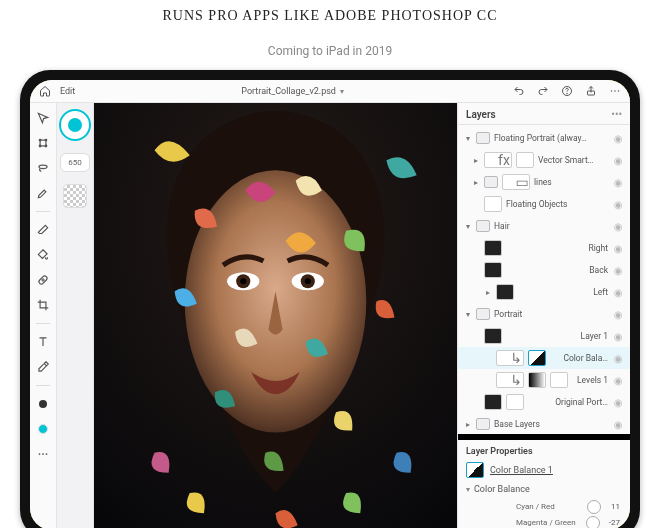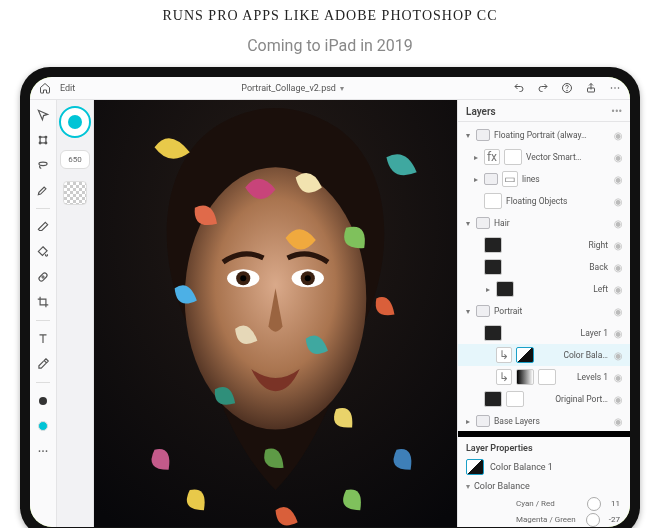--- a/index.html
+++ b/index.html
@@ -14,23 +14,23 @@
   .headline {
     font-family: "Comic Sans MS", "Bradley Hand", cursive;
     font-size: 14px;
     letter-spacing: 1px;
     text-align: center;
     margin-top: 8px;
     color: #222;
   }
   .subtitle {
     text-align: center;
-    font-size: 16px;
+    font-size: 12px;
     color: #888;
-    margin-top: 12px;
+    margin-top: 20px;
   }
   .device {
     margin: 12px auto 0 auto;
     width: 620px;
     height: 470px;
     background: #111;
     border-radius: 30px;
     padding: 10px;
     box-sizing: border-box;
     box-shadow: 0 2px 6px rgba(0,0,0,0.3);
@@ -188,22 +188,23 @@
     color: #777;
   }
   .layer-icon {
     width: 14px; height: 14px;
     border: 1px solid #ccc;
     border-radius: 2px;
     background: #fff;
     display: inline-flex;
     align-items: center;
     justify-content: center;
-    font-size: 12px;
+    font-size: 14px;
     color: #777;
+    padding-left: 12px;
   }
   .folder-icon {
     width: 14px; height: 12px;
     border-radius: 2px;
     position: relative;
   }
   .folder-icon::before {
     content: "";
     position: absolute; inset: 0;
     border: 1px solid #b8b8bd;
@@ -240,20 +241,21 @@
     font-size: 9px;
     font-weight: 600;
     padding: 6px 8px 2px 8px;
     border-top: 6px solid #000000;
   }
   .props {
     padding: 4px 8px;
     display: flex;
     align-items: center;
     gap: 6px;
+    text-decoration: underline;
   }
   .cb-sub {
     display: flex;
     align-items: center;
     gap: 4px;
     padding: 2px 8px 4px 8px;
     font-size: 9px;
     color: #555;
   }
   .slider-row {

